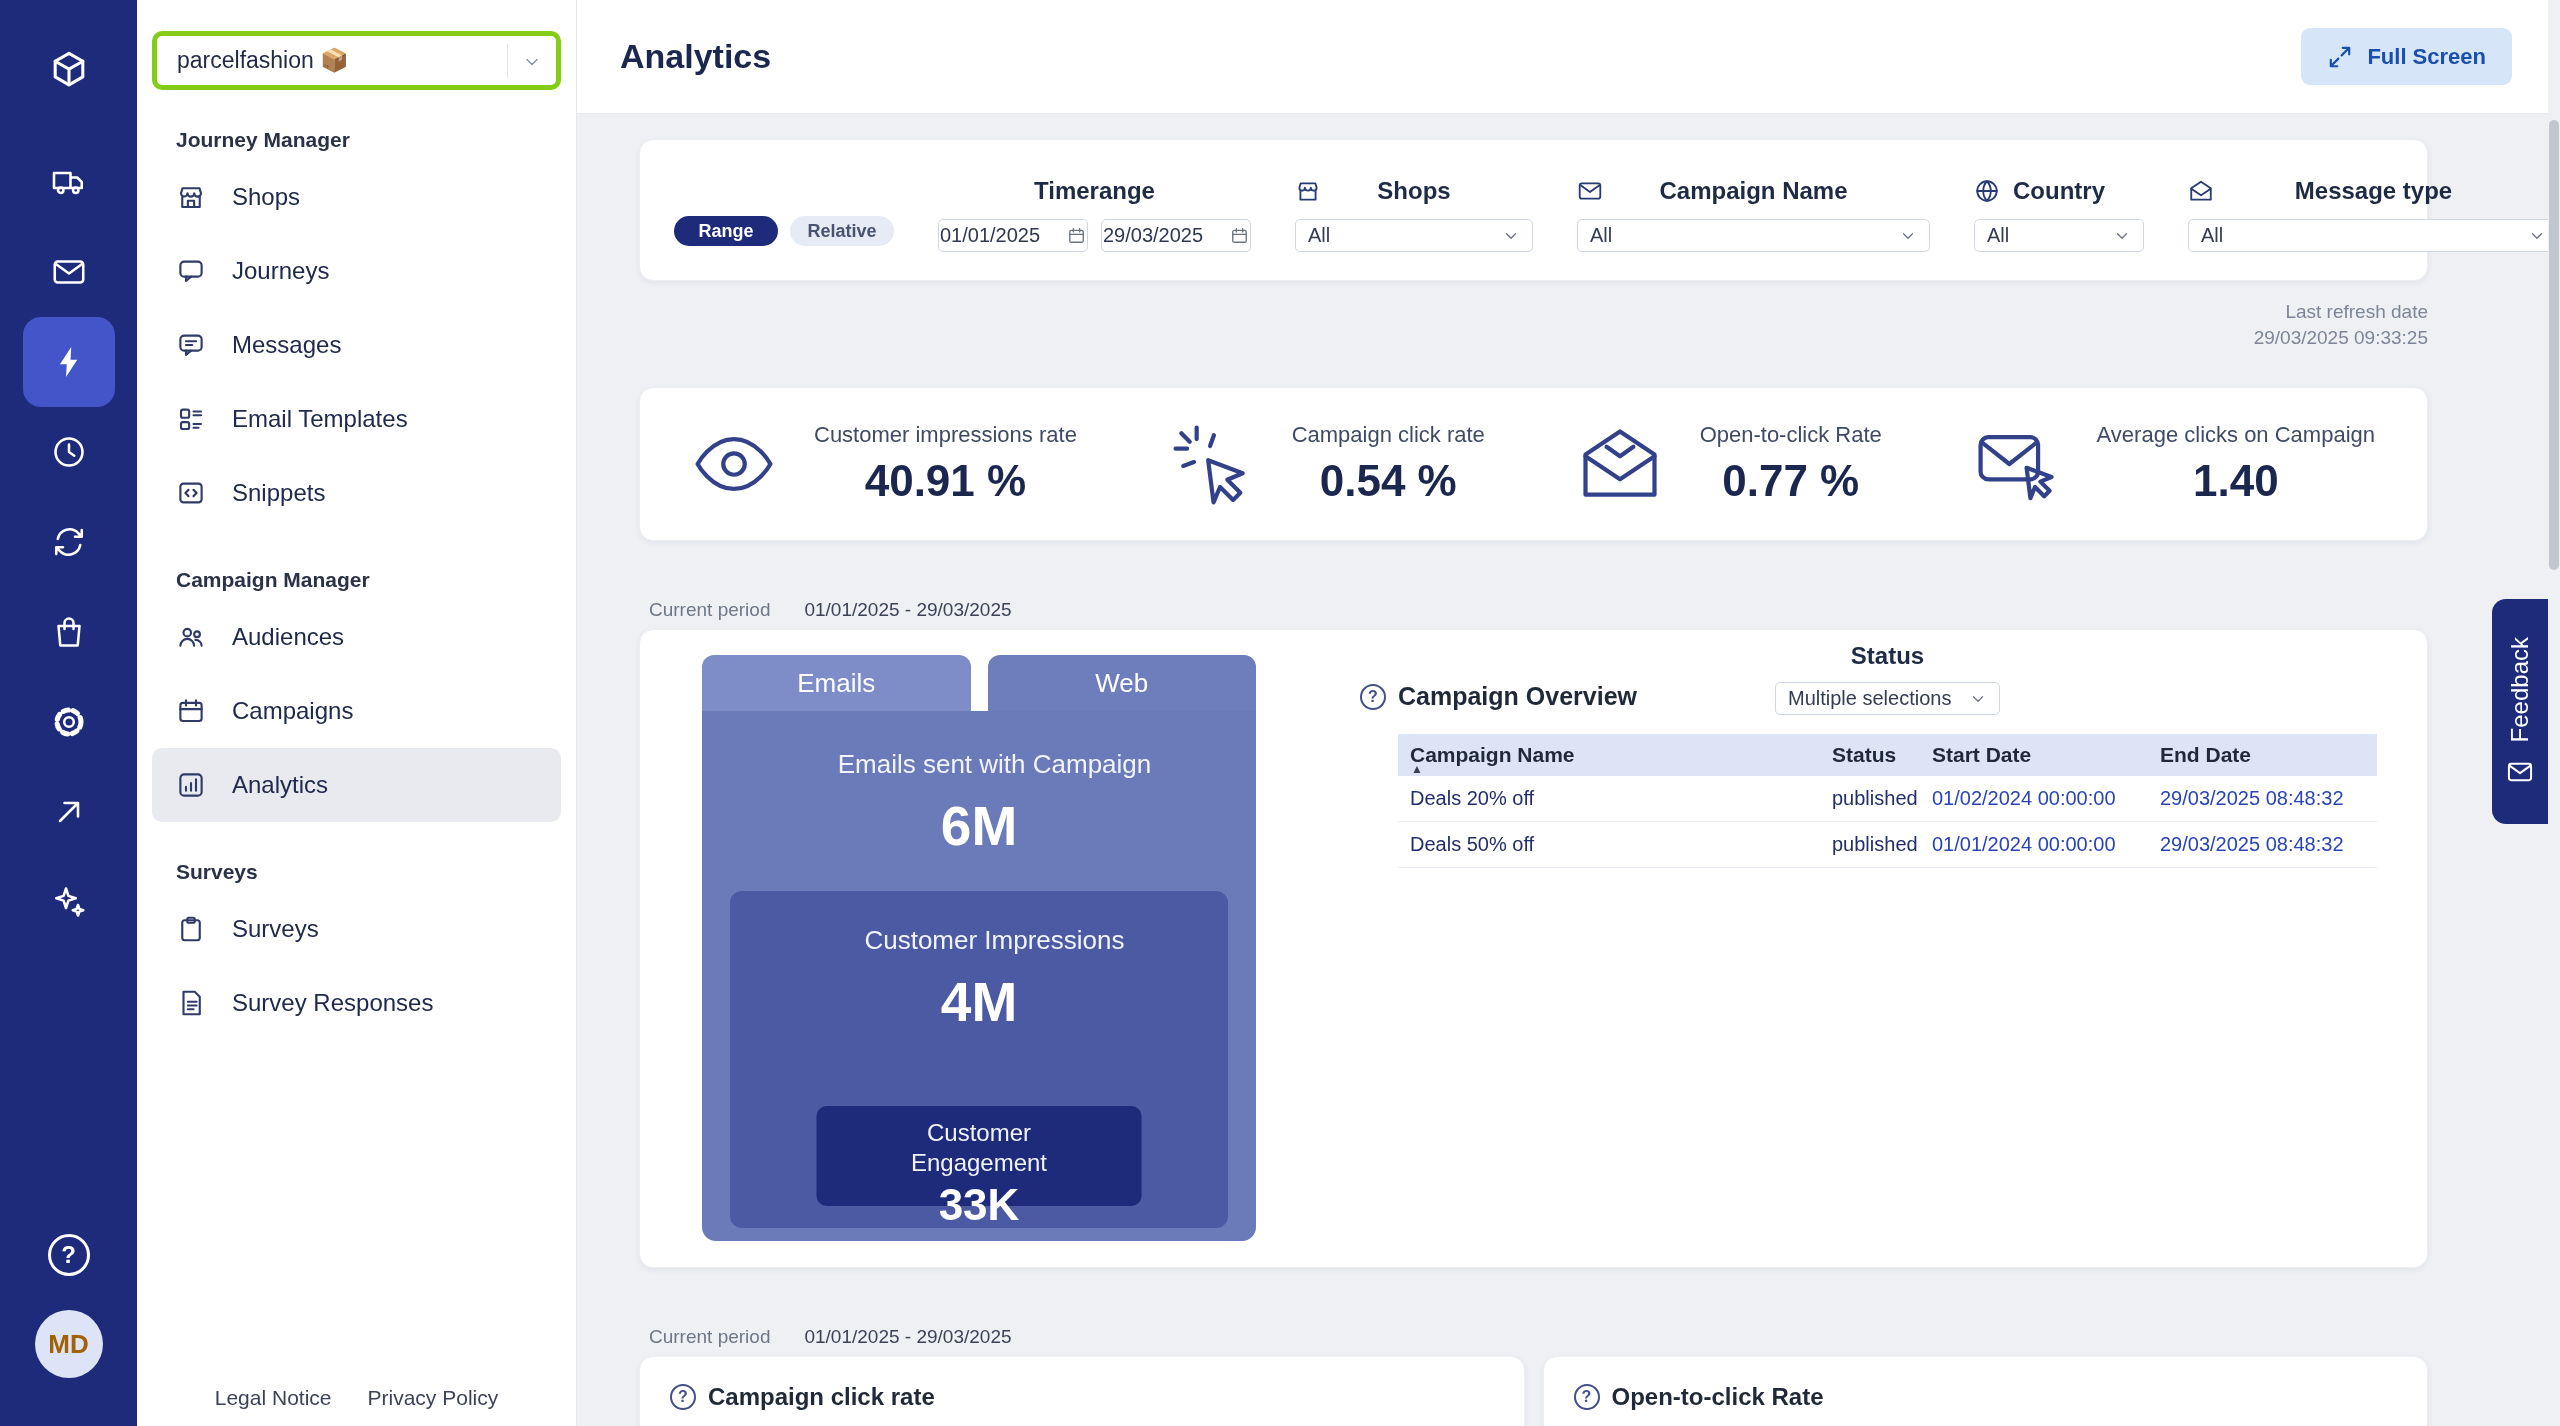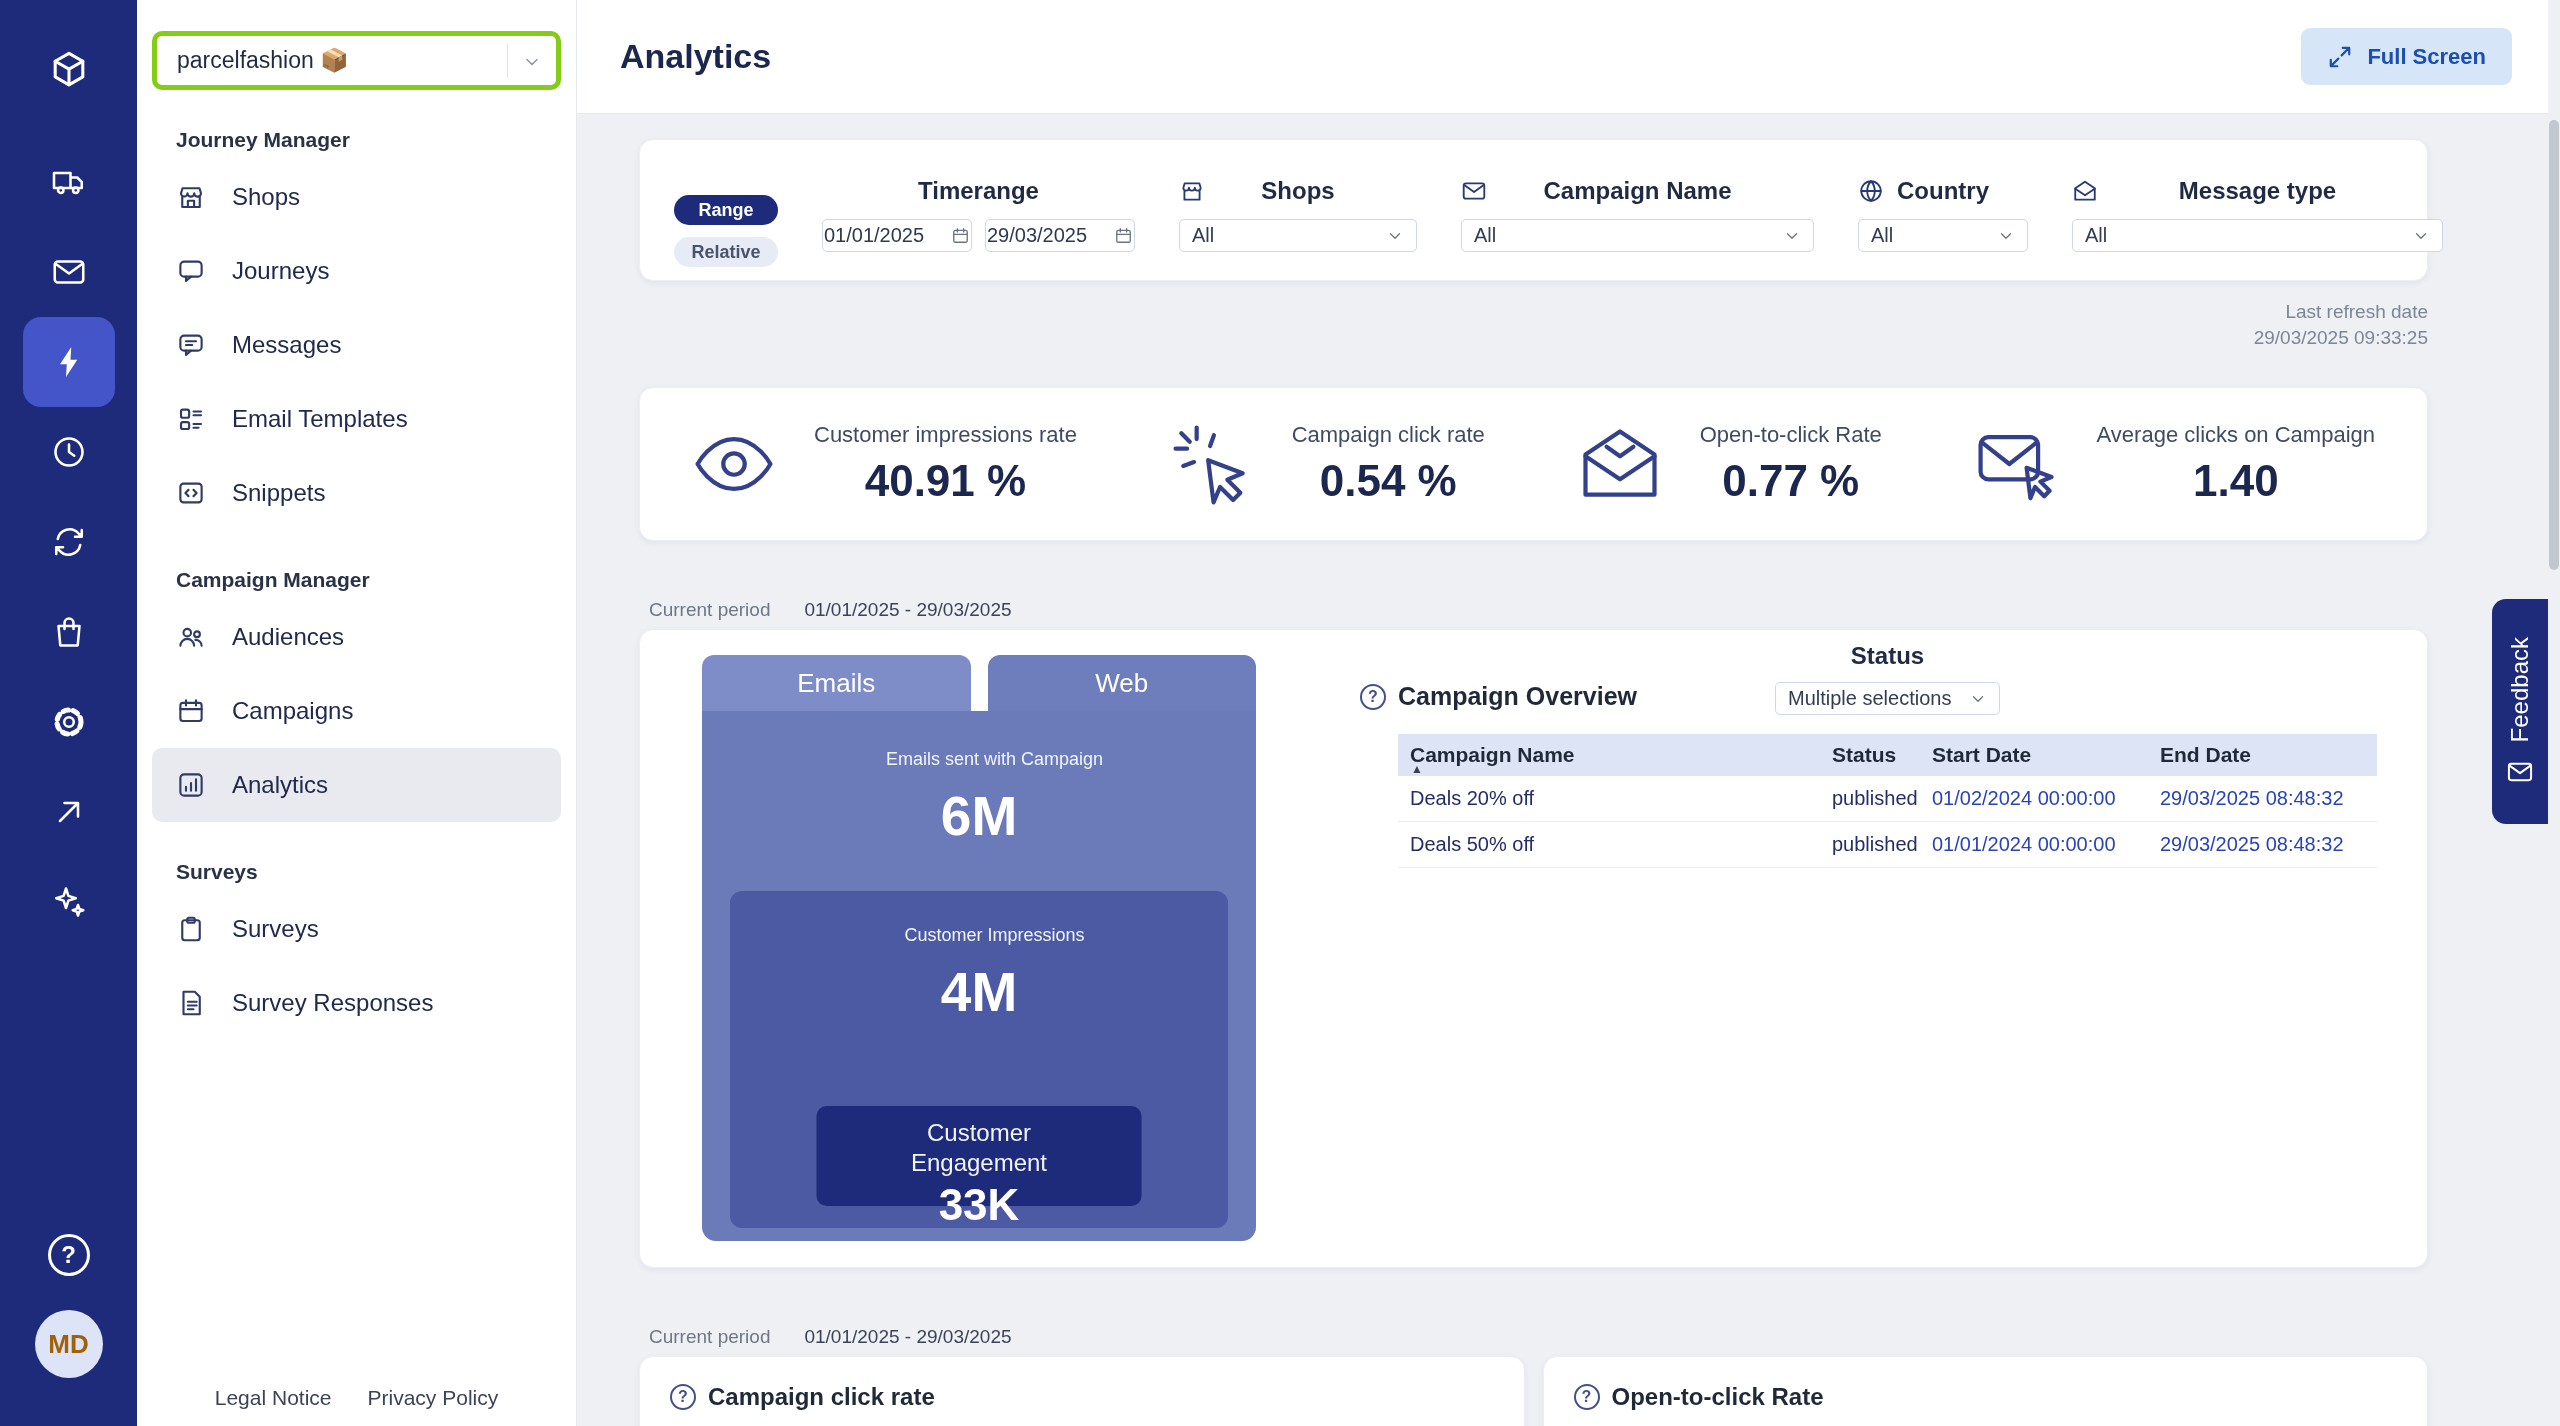--- a/index.html
+++ b/index.html
@@ -41,21 +41,21 @@
   .fullscreen-btn { height:57px; padding:0 26px; border:none; border-radius:9px; background:#d7e5f8; color:#1b4fae; font-size:22px; font-weight:bold; font-family:inherit; display:flex; align-items:center; gap:14px; cursor:pointer; }
   .fullscreen-btn .ic { width:26px; height:26px; color:#1b4fae; }
 
   .content { flex:1; padding:25px 0 0 62px; position:relative; }
   .content-inner { width:1789px; }
 
   .card { background:#fff; border-radius:14px; border:1px solid #eceef4; box-shadow:0 2px 6px rgba(20,30,70,.06); }
 
   
   .filter-card { height:142px; display:flex; align-items:flex-start; padding:36px 34px 0; gap:44px; }
-  .tr-pills { display:flex; flex-direction:column; gap:12px; align-self:center; margin-top:6px; }
+  .tr-pills { display:flex; flex-direction:row; gap:12px; align-self:center; margin-top:6px; }
   .pill { width:104px; height:30px; border-radius:15px; border:none; font-family:inherit; font-size:18px; font-weight:bold; cursor:pointer; display:flex; align-items:center; justify-content:center; }
   .pill-active { background:#1e2b7b; color:#fff; }
   .pill-plain { background:#e6ebf5; color:#49536e; }
   .filter-group { display:flex; flex-direction:column; }
   .filter-head { position:relative; height:30px; margin-bottom:13px; display:flex; align-items:center; justify-content:center; }
   .filter-head .ic { position:absolute; left:0; width:26px; height:26px; color:#273a74; }
   .filter-label { font-size:24px; font-weight:bold; color:#1f2a44; }
   .date-row { display:flex; gap:13px; }
   .date-input { width:150px; height:33px; border:1px solid #cfd6e4; border-radius:5px; display:flex; align-items:center; justify-content:space-between; padding:0 1px; font-size:20px; color:#2f3850; cursor:pointer; background:#fff; }
   .date-input .ic { width:19px; height:19px; color:#6b7280; }
@@ -78,21 +78,21 @@
   .period-value { color:#3c4356; }
 
   
   .overview-card { position:relative; height:639px; margin-top:4px; }
   .funnel-wrap { position:absolute; left:62px; top:25px; width:554px; height:586px; }
   .funnel-tabs { display:flex; gap:17px; height:56px; }
   .ftab { flex:1; display:flex; align-items:center; justify-content:center; color:#fff; font-size:26px; border-radius:12px 12px 0 0; cursor:pointer; }
   .ftab-active { background:#7e8cc8; }
   .ftab-plain { background:#6e7dbb; }
   .funnel-l1 { position:relative; height:530px; background:#6b7ab8; border-radius:0 0 14px 14px; text-align:center; padding-top:38px; color:#fff; }
-  .fl-label { font-size:18px; color:#f2f4fc;margin-left:31px; }
+  .fl-label { font-size:26px; color:#f2f4fc;margin-left:31px; }
   .fl-value { font-size:55px; font-weight:bold; margin-top:14px; }
   .funnel-l2 { position:absolute; left:28px; right:28px; bottom:13px; height:337px; background:#4b5aa2; border-radius:12px; text-align:center; padding-top:34px; color:#fff; }
   .funnel-l3 { position:absolute; left:50%; transform:translateX(-50%); bottom:22px; width:325px; height:100px; background:#1e2b7b; border-radius:10px; text-align:center; padding-top:12px; color:#fff; }
   .funnel-l3 .fl-label { font-size:24px; line-height:1.25; width:220px; margin:0 auto; }
   .funnel-l3 .fl-value { font-size:44px; margin-top:2px; }
 
   .status-group { position:absolute; left:1135px; top:12px; width:225px; text-align:center; }
   .status-label { font-size:24px; font-weight:bold; color:#1f2a44; margin-bottom:12px; }
   .overview-title { position:absolute; left:720px; top:52px; display:flex; align-items:center; gap:12px; }
   .q-icon { width:26px; height:26px; border-radius:50%; border:2px solid #44508a; color:#44508a; font-size:16px; font-weight:bold; display:flex; align-items:center; justify-content:center; cursor:pointer; flex-shrink:0; }

